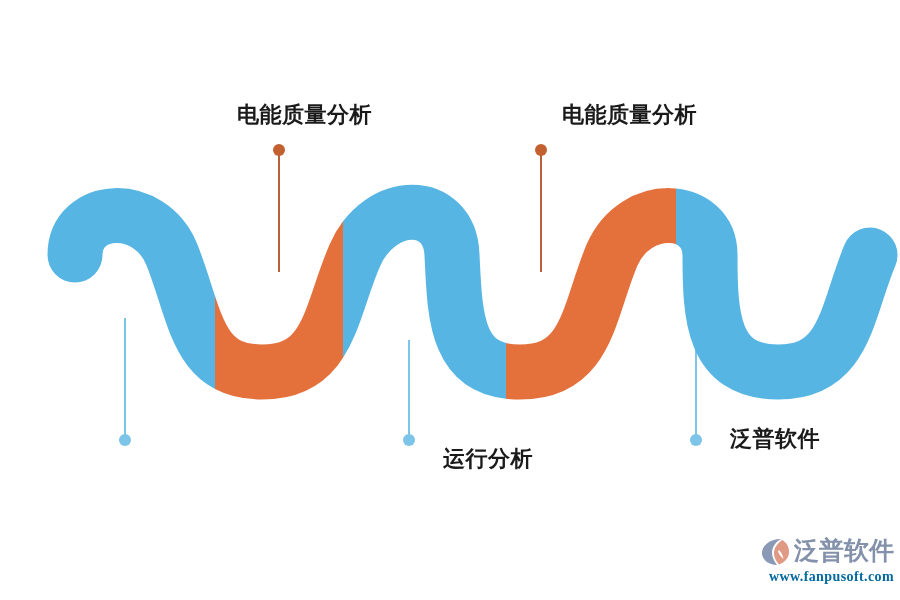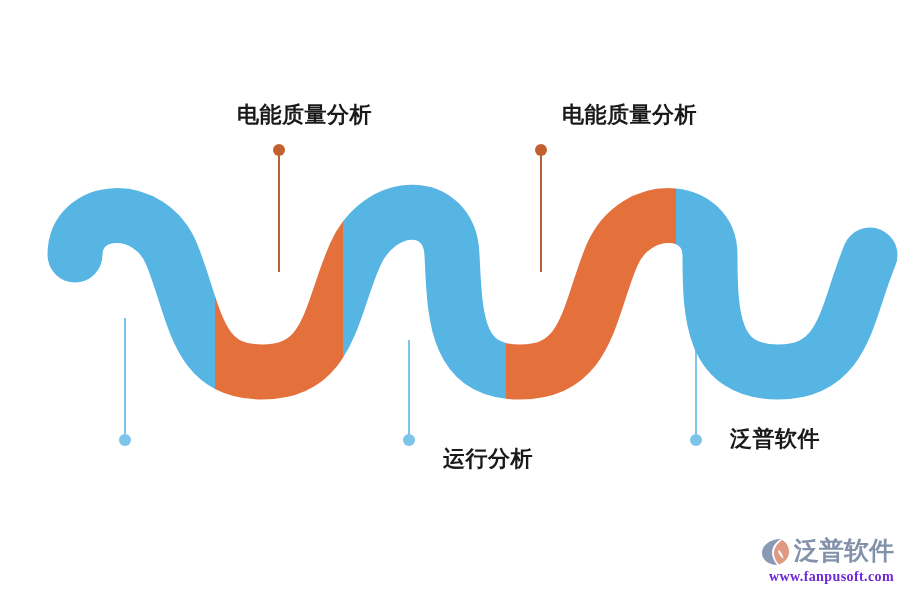--- a/index.html
+++ b/index.html
@@ -65,21 +65,21 @@
     color: #8391ab;
     letter-spacing: 0px;
     line-height: 30px;
     font-family: "DejaVu Sans", sans-serif;
   }
   #wm-url {
     margin-top: 1px;
     margin-left: 1px;
     font-size: 14px;
     font-weight: bold;
-    color: #6d28d9;
+    color: #0369a1;
     letter-spacing: 0.4px;
     font-family: "Liberation Serif", serif;
   }
 </style>
 </head>
 <body>
 
 <div id="canvas">
 
   <svg id="wave-svg" viewBox="0 0 900 600">

